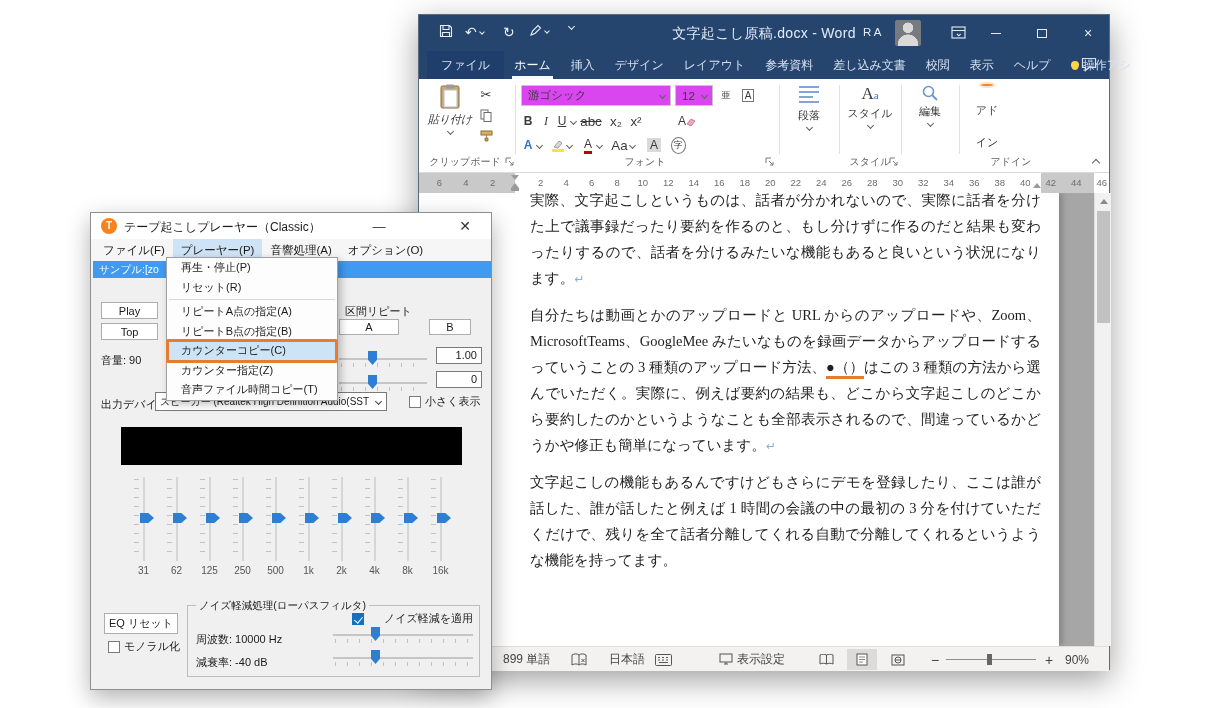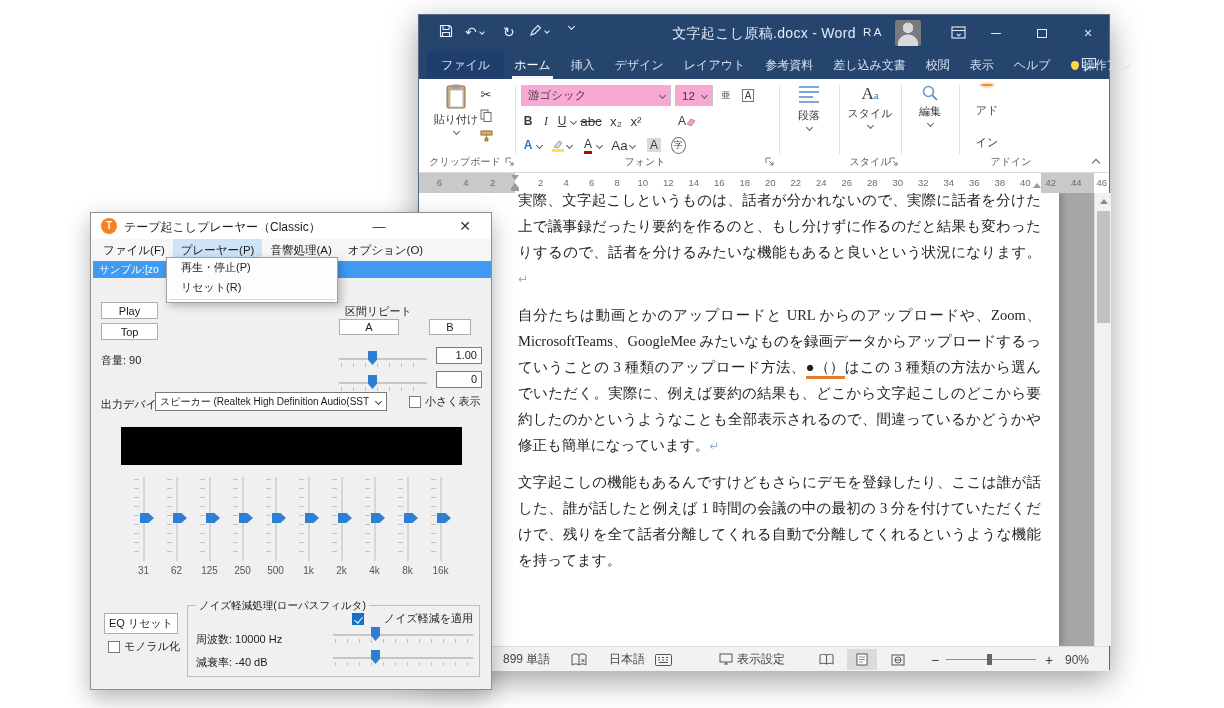--- a/index.html
+++ b/index.html
@@ -30,21 +30,21 @@
   .w-tabs button:nth-of-type(2)::after { content:""; position:absolute; left:8px; right:8px; bottom:0; height:3px; background:#f6f8fb; }
   .w-tabs button:nth-of-type(11)::before { content:""; width:8px; height:8px; border-radius:50%; background:#ffd54a; box-shadow:0 2px 0 -1px #ffd54a; }
   .comment-ic { position:absolute; right:12px; top:42px; }
 
   .w-ribbon { position:absolute; left:0; top:64px; width:100%; height:94px; background:#ffffff; border-bottom:1px solid #dddbd9; font-size:11px; color:#3b3a39; }
   .rb-sep { position:absolute; top:6px; bottom:18px; width:1px; background:#e3e1df; }
   .rb-big { position:absolute; top:5px; height:66px; display:flex; flex-direction:column; align-items:center; justify-content:flex-start; gap:2px; background:none; border:0; font-family:inherit; font-size:11px; color:#3b3a39; }
   .rb-glabel { position:absolute; bottom:3px; text-align:center; font-size:10px; color:#605e5c; }
   .launcher { position:absolute; bottom:4px; width:11px; height:11px; }
   .rb-small { position:absolute; width:18px; height:18px; display:flex; align-items:center; justify-content:center; background:none; border:0; font-family:inherit; color:#3b3a39; }
-  .combo { position:absolute; height:21px; border:1px solid #c8c6c4; background:#f9a8d4; font-size:11.5px; display:flex; align-items:center; padding:0 16px 0 6px; }
+  .combo { position:absolute; height:21px; border:1px solid #c8c6c4; background:#d946ef; font-size:11.5px; display:flex; align-items:center; padding:0 16px 0 6px; }
   .combo .chev { position:absolute; right:5px; color:#605e5c; }
   .fmt { font-size:12px; }
   .u-red { border-bottom:3px solid #c00000; }
   .u-yel { border-bottom:3px solid #ffe437; }
   .collapse-chev { position:absolute; right:10px; bottom:6px; width:6px; height:6px; border-left:1.3px solid #605e5c; border-top:1.3px solid #605e5c; transform:rotate(45deg); }
 
   .w-ruler { position:absolute; left:0; top:158px; width:675px; height:20px; background:#c9c9c9; font-size:9.5px; color:#6d6d6d; }
   .rl-white { position:absolute; left:96px; top:0; width:526px; height:20px; background:#ffffff; }
   .rl-nums { position:absolute; top:0; height:20px; display:flex; }
   .rl-nums span { display:block; width:25.5px; text-align:center; line-height:20px; }
@@ -52,21 +52,21 @@
   .rl-mid   { left:109px; width:510px; }
   .rl-right { left:619px; width:77px; }
   .ind-t { position:absolute; left:92px; top:2px; width:0; height:0; border-left:4px solid transparent; border-right:4px solid transparent; border-top:5px solid #9a9a9a; }
   .ind-b { position:absolute; left:92px; bottom:5px; width:0; height:0; border-left:4px solid transparent; border-right:4px solid transparent; border-bottom:5px solid #9a9a9a; }
   .ind-sq { position:absolute; left:92px; bottom:2px; width:8px; height:3px; background:#9a9a9a; }
   .ind-r { position:absolute; left:614px; bottom:5px; width:0; height:0; border-left:4px solid transparent; border-right:4px solid transparent; border-bottom:5px solid #9a9a9a; }
 
   .w-doc { position:absolute; left:0; top:178px; width:692px; height:453px; background:#a6a6a6; overflow:hidden; }
   .page { position:absolute; left:0; top:0; width:640px; height:453px; background:#ffffff; box-shadow:3px 0 6px rgba(0,0,0,.22); }
   .doc-text { margin:-6px 18px 0 99px; font-family:"Liberation Serif","DejaVu Serif",serif; font-size:14.5px; line-height:26px; color:#1f1f1f; text-align:justify; }
-  .doc-text p { margin:0 0 10px 0; }
+  .doc-text p { margin:0 0 10px 12px; }
   .pmark { color:#93aecd; font-family:"DejaVu Sans",sans-serif; font-size:12px; }
   .marked { border-bottom:3px solid #e87c2e; padding-bottom:1px; }
   .v-scroll { position:absolute; right:0; top:0; width:17px; height:100%; background:#f1f1f1; border-left:1px solid #e0e0e0; }
   .v-scroll .arr { position:absolute; left:5px; top:6px; width:0; height:0; border-left:4px solid transparent; border-right:4px solid transparent; border-bottom:5px solid #8a8a8a; }
   .v-thumb { position:absolute; left:2px; top:18px; width:13px; height:112px; background:#c1c1c1; }
 
   .w-status { position:absolute; left:0; top:631px; width:100%; height:25px; background:#f3f2f1; border-top:1px solid #e1dfdd; font-size:12px; color:#444; }
   .st { position:absolute; top:0; height:25px; display:flex; align-items:center; }
   .zoom-track { position:absolute; left:527px; top:12px; width:90px; height:1px; background:#8f8f8f; }
   .zoom-notch { position:absolute; left:571px; top:9px; width:1px; height:7px; background:#8f8f8f; }
@@ -213,21 +213,21 @@
         </button>
       </nav>
     <span class="comment-ic">
       <svg width="16" height="15" viewBox="0 0 16 15">
           <path d="M1.5 1.5h13v9h-7l-3 3v-3h-3z" fill="none" stroke="#d5e0f0" stroke-width="1.2"></path>
         </svg>
     </span>
 
     <div class="w-ribbon">
 
-      <button class="rb-big" style="left:14px;width:46px;">
+      <button class="rb-big" style="left:8px;width:46px;font-style:italic;">
         <svg width="22" height="26" viewBox="0 0 22 26">
             <rect x="2" y="2" width="18" height="22" rx="1.5" fill="#c7a97c" stroke="#8a6d42"></rect>
             <rect x="7" y="0.5" width="8" height="4" rx="1" fill="#9b9b9b"></rect>
             <rect x="5" y="6" width="13" height="17" fill="#fff" stroke="#bdbdbd"></rect>
           </svg>
         <span>貼り付け</span>
           <span class="chev" style="color:#605e5c;"></span>
       </button>
       <button class="rb-small" style="left:58px;top:6px;">✂</button>
       <button class="rb-small" style="left:58px;top:27px;">
@@ -605,15 +605,23 @@
         </div>
     </div>
 
     <div class="dropdown">
       <div class="dd-top">
 
       <div class="dd-item">再生・停止(P)</div>
           <div class="dd-item">リセット(R)</div>
         </div>
       <div class="dd-sep"></div>
+      <div class="dd-bottom">
+
+      <div class="dd-item">リピートA点の指定(A)</div>
+          <div class="dd-item">リピートB点の指定(B)</div>
+          <div class="dd-item">カウンターコピー(C)</div>
+          <div class="dd-item">カウンター指定(Z)</div>
+          <div class="dd-item">音声ファイル時間コピー(T)</div>
+        </div>
     </div>
   </div>
 </div>
 
 </body></html>

